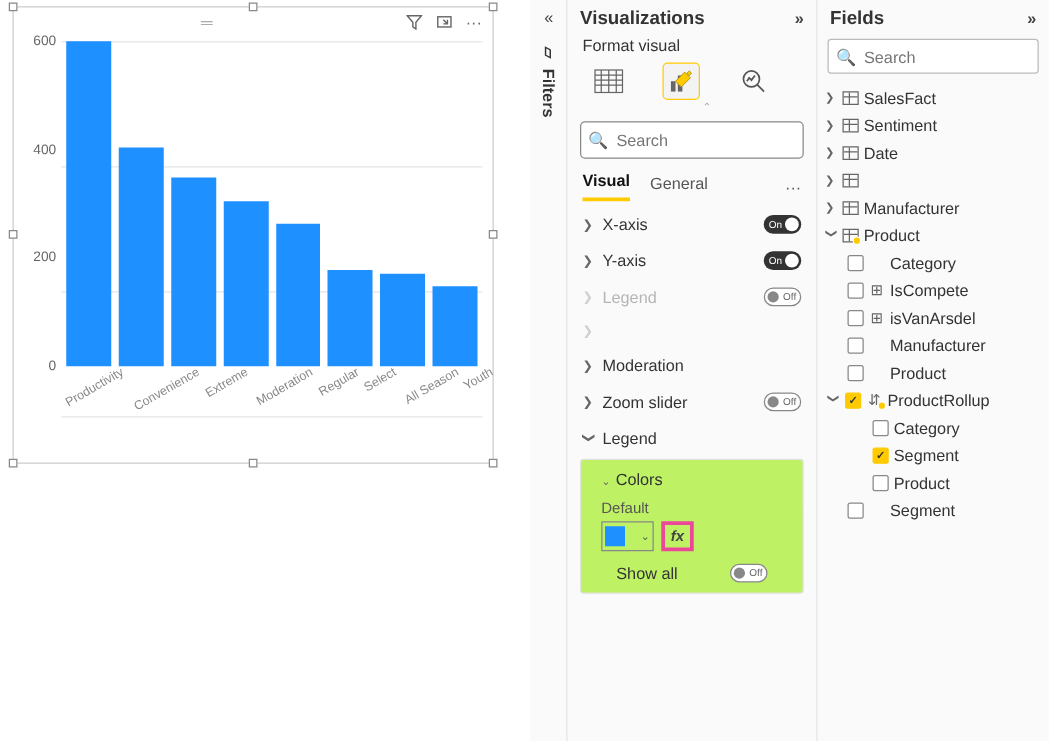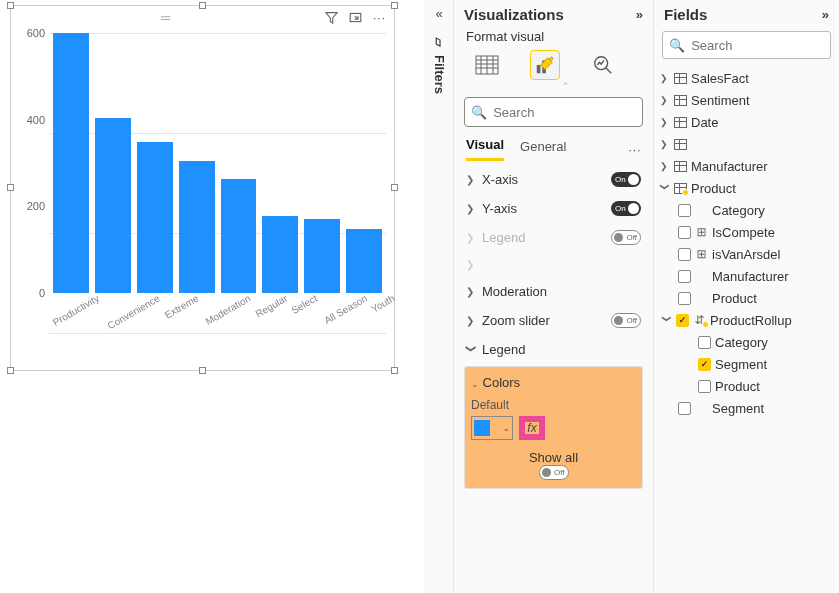--- a/index.html
+++ b/index.html
@@ -57,29 +57,29 @@
   .prop-row.disabled { color:#b5b5b5; }
   .prop-row .chev { width:10px; color:#666; font-size:10px; margin-right:6px;}
   .prop-row.disabled .chev { color:#cfcfcf;}
   .prop-row .label { flex:1; }
   .toggle { width:30px; height:15px; border-radius:8px; position:relative; font-size:8px; display:flex; align-items:center; }
   .toggle.on { background:#333; color:#fff; justify-content:flex-start; padding-left:4px;}
   .toggle.on::after { content:""; position:absolute; right:2px; width:11px; height:11px; border-radius:50%; background:#fff;}
   .toggle.off { background:#fff; border:1px solid #888; color:#666; justify-content:flex-end; padding-right:3px;}
   .toggle.off::after { content:""; position:absolute; left:2px; width:9px; height:9px; border-radius:50%; background:#888;}
 
-  .colors-card { margin:2px 10px 8px 10px; border:1px solid #e1e1e1; border-radius:3px; background:#fdba74; padding:8px 6px;}
+  .colors-card { margin:2px 10px 8px 10px; border:1px solid #e1e1e1; border-radius:3px; background:#bef264; padding:8px 16px;}
   .colors-card .hdr { font-size:13px; color:#333; margin-bottom:8px;}
   .colors-card .sub { font-size:12px; color:#555; margin-bottom:4px;}
   .color-row { display:flex; gap:6px; align-items:center;}
   .color-swatch { width:42px; height:24px; border:1px solid #888; display:flex; align-items:center; padding:2px; gap:4px; cursor:pointer;}
   .color-swatch .sq { width:16px; height:16px; background:#1e90ff;}
   .color-swatch .dd { margin-left:auto; font-size:9px; color:#555;}
-  .fx-btn { width:26px; height:24px; border:6px solid #ec4899; display:flex; align-items:center; justify-content:center; font-style:italic; font-size:12px; cursor:pointer; color:#444;}
-  .showall-row { display:flex; justify-content:space-between; align-items:center; padding:10px 12px 0 12px; font-size:13px;flex-direction:column;}
+  .fx-btn { width:26px; height:24px; border:3px solid #ec4899; display:flex; align-items:center; justify-content:center; font-style:italic; font-size:12px; cursor:pointer; color:#444;font-weight:bold;}
+  .showall-row { display:flex; justify-content:space-between; align-items:center; padding:10px 12px 0 12px; font-size:13px;}
 
   
   .fields-search { margin:2px 8px 8px 8px; height:28px; border:1px solid #bbb; border-radius:3px; display:flex; align-items:center; padding:0 6px; gap:6px; background:#fff;}
   .fields-search input { border:none; outline:none; flex:1; font-size:13px; background:transparent;}
   .field-tree { padding:0 4px; font-size:13px; color:#333;}
   .tree-row { display:flex; align-items:center; gap:4px; padding:3px 2px; cursor:pointer; min-height:22px;}
   .tree-row .tri { width:10px; font-size:9px; color:#666;}
   .tree-row .tri.open { color:#666;}
   .tbl-icon { width:13px; height:11px; border:1px solid #666; position:relative;}
   .tbl-icon::before { content:""; position:absolute; top:3px; left:0; right:0; height:1px; background:#666;}

